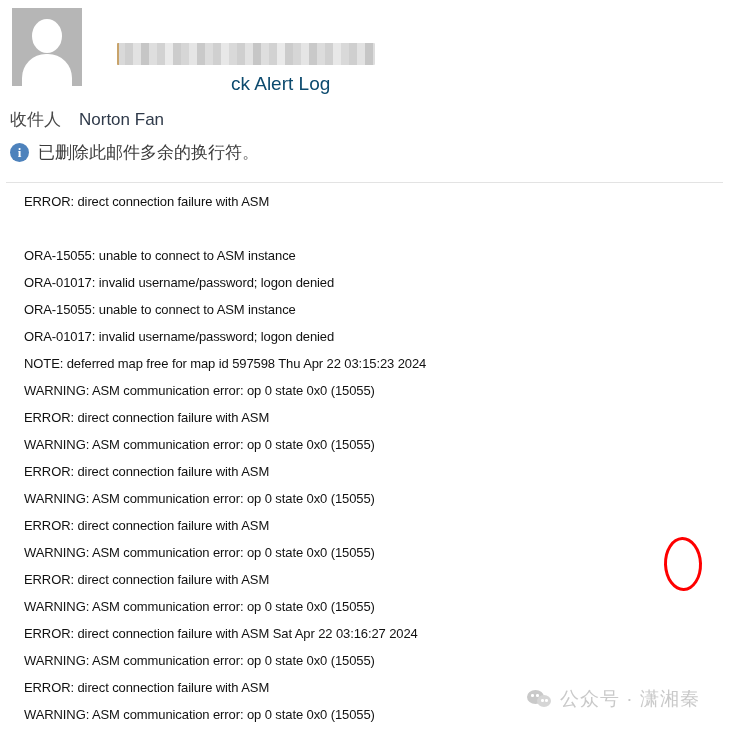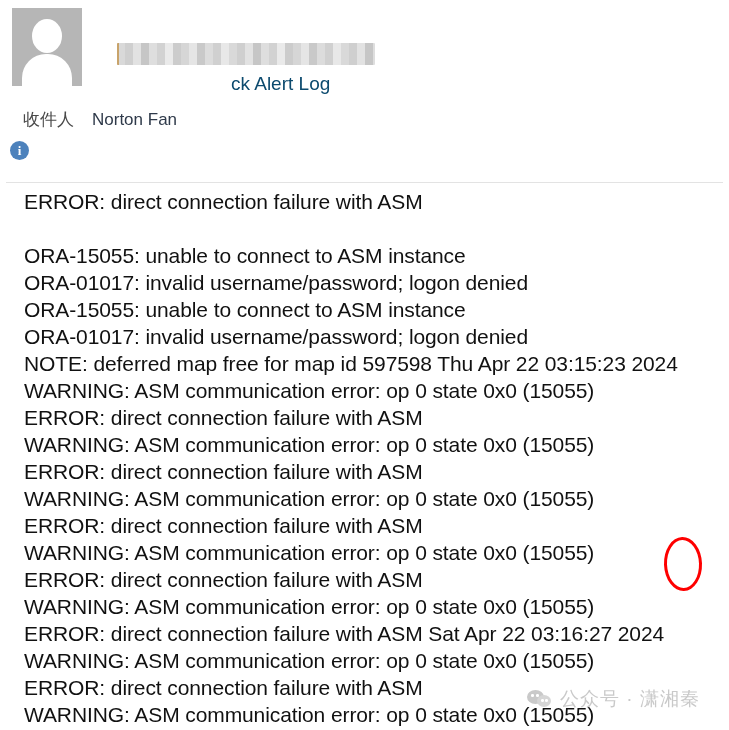--- a/index.html
+++ b/index.html
@@ -109,21 +109,21 @@
     display: inline-block;
     vertical-align: top;
     font-size: 19px;
     line-height: 24px;
     color: #0c4a6e;
     margin-left: 2px;
   }
 
   .to-row {
     position: absolute;
-    left: 23px;
+    left: 10px;
     top: 108px;
     font-size: 17px;
     color: #3b3b3b;
     white-space: nowrap;
   }
   .to-label { color: #4a4a4a; }
   .to-name {
     margin-left: 18px;
     color: #2f3a4a;
   }
@@ -169,21 +169,21 @@
     position: absolute;
     left: 0;
     top: 189px;
     width: 729px;
     height: 541px;
     overflow: hidden;
   }
   .log-line {
     position: absolute;
     left: 24px;
-    font-size: 21px;
+    font-size: 13px;
     line-height: 27px;
     color: #111111;
     white-space: nowrap;
     letter-spacing: -0.1px;
   }
 
   
   .red-ellipse {
     position: absolute;
     left: 664px;
@@ -292,20 +292,21 @@
   <div class="subject-wrap">
     <span class="subject-redact" id="subject-redact"><span class="px" style="left: 0px; width: 9px; background: rgb(207, 207, 207);"></span><span class="px" style="left: 9px; width: 9px; background: rgb(221, 221, 221);"></span><span class="px" style="left: 18px; width: 9px; background: rgb(199, 199, 199);"></span><span class="px" style="left: 27px; width: 9px; background: rgb(230, 230, 230);"></span><span class="px" style="left: 36px; width: 9px; background: rgb(211, 211, 211);"></span><span class="px" style="left: 45px; width: 9px; background: rgb(202, 202, 202);"></span><span class="px" style="left: 54px; width: 9px; background: rgb(224, 224, 224);"></span><span class="px" style="left: 63px; width: 9px; background: rgb(216, 216, 216);"></span><span class="px" style="left: 72px; width: 9px; background: rgb(207, 207, 207);"></span><span class="px" style="left: 81px; width: 9px; background: rgb(221, 221, 221);"></span><span class="px" style="left: 90px; width: 9px; background: rgb(199, 199, 199);"></span><span class="px" style="left: 99px; width: 9px; background: rgb(230, 230, 230);"></span><span class="px" style="left: 108px; width: 9px; background: rgb(211, 211, 211);"></span></span><span class="subject-text">ck Alert Log</span>
   </div>
 
   <div class="to-row">
     <span class="to-label">收件人</span><span class="to-name">Norton Fan</span>
   </div>
 
   <div class="info-row">
     <span class="info-icon">i</span>
+    <span class="info-text">已删除此邮件多余的换行符。</span>
   </div>
 
   <div class="divider"></div>
 </div>
 
 <div class="log-body" id="log-body">
     <div class="log-line" style="top: -1px;">ERROR: direct connection failure with ASM</div>
     <div class="log-line" style="top: 53px;">ORA-15055: unable to connect to ASM instance</div>
     <div class="log-line" style="top: 80px;">ORA-01017: invalid username/password; logon denied</div>
     <div class="log-line" style="top: 107px;">ORA-15055: unable to connect to ASM instance</div>

